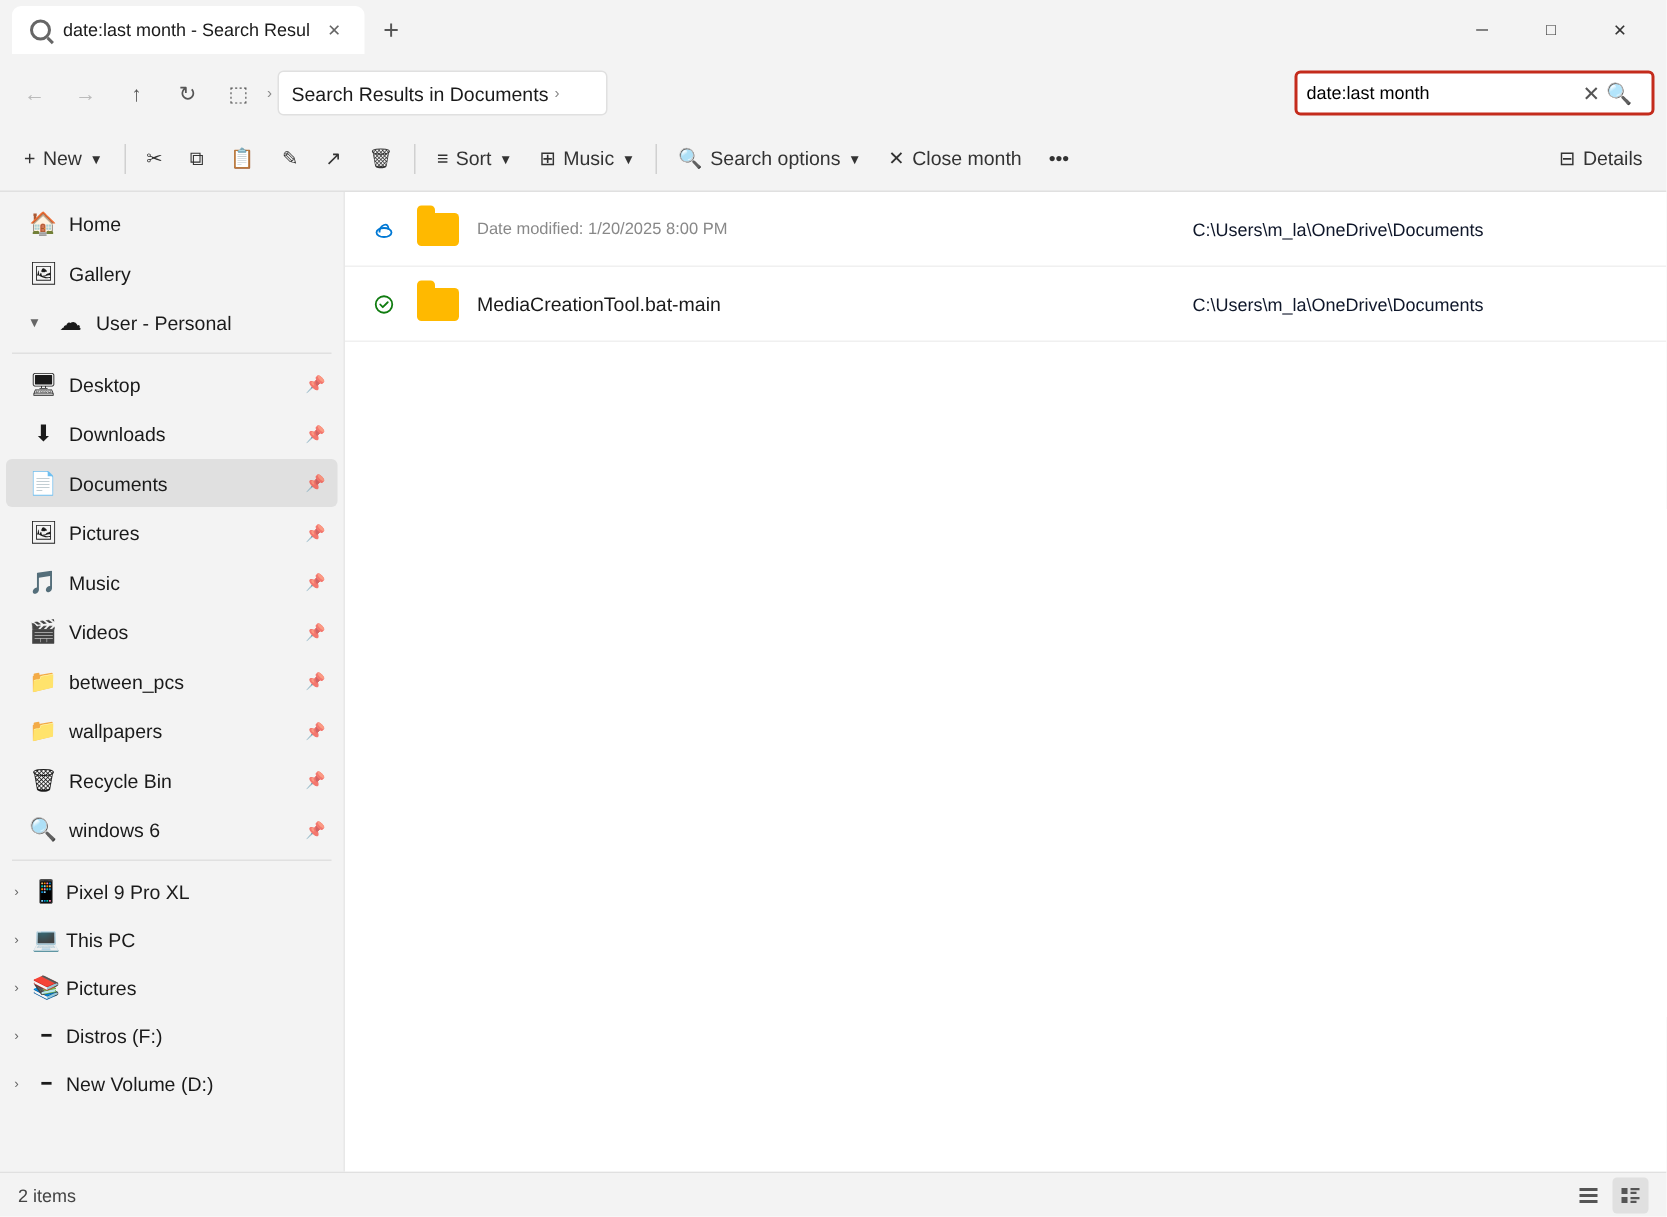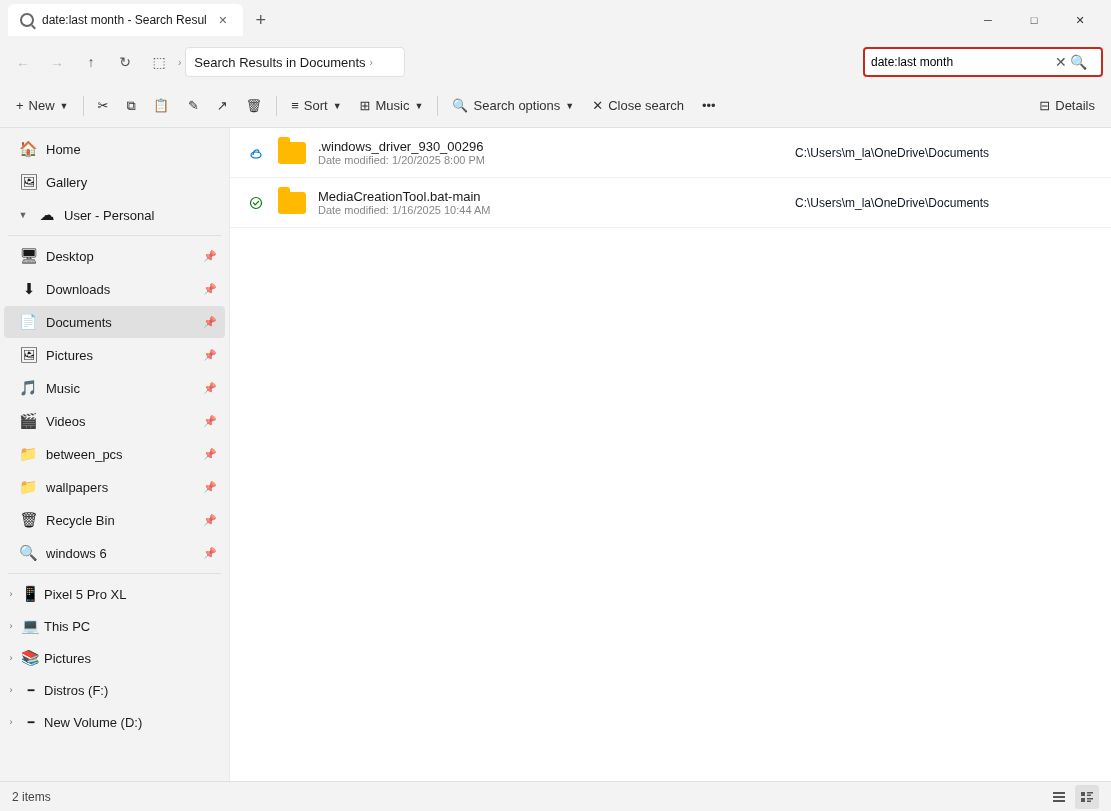--- a/index.html
+++ b/index.html
@@ -375,21 +375,21 @@
     <span style="font-size:9px;">▼</span>
   </div>
   <div class="toolbar-separator"></div>
   <div class="toolbar-btn">
     <span>🔍</span>
     <span>Search options</span>
     <span style="font-size:9px;">▼</span>
   </div>
   <div class="toolbar-btn">
     <span>✕</span>
-    <span>Close search</span>
+    <span>Close month</span>
   </div>
   <div class="toolbar-btn">
     <span>•••</span>
   </div>
   <div class="toolbar-spacer"></div>
   <div class="toolbar-btn">
     <span>⊟</span>
     <span>Details</span>
   </div>
 </div>
@@ -458,21 +458,21 @@
     </div>
     <div class="sidebar-item">
       <span class="sidebar-item-icon">🔍</span>
       <span class="sidebar-item-label">windows 6</span>
       <span class="sidebar-pin-icon">📌</span>
     </div>
     <div class="sidebar-divider"></div>
     <div class="sidebar-section-header">
       <span class="sidebar-expand">›</span>
       <span class="sidebar-item-icon">📱</span>
-      <span>Pixel 5 Pro XL</span>
+      <span>Pixel 9 Pro XL</span>
     </div>
     <div class="sidebar-section-header">
       <span class="sidebar-expand">›</span>
       <span class="sidebar-item-icon">💻</span>
       <span>This PC</span>
     </div>
     <div class="sidebar-section-header">
       <span class="sidebar-expand">›</span>
       <span class="sidebar-item-icon">📚</span>
       <span>Pictures</span>
@@ -495,45 +495,40 @@
       <div class="file-row-sync">
         <svg width="14" height="14" viewBox="0 0 14 14" fill="none">
             <ellipse cx="7" cy="9" rx="5" ry="3" stroke="#0078d4" stroke-width="1.2" fill="none"></ellipse>
             <path d="M4 9 Q4 5 7 4 Q10 3 10 7" stroke="#0078d4" stroke-width="1.2" fill="none"></path>
           </svg>
       </div>
       <div class="file-row-icon">
         <div class="folder-icon folder-yellow"></div>
       </div>
       <div class="file-row-info">
-        <div class="file-row-name">.windows_driver_930_00296</div>
         <div class="file-row-date">
           <span>Date modified:</span>
           <span>1/20/2025 8:00 PM</span>
         </div>
       </div>
       <div class="file-row-path">C:\Users\m_la\OneDrive\Documents</div>
     </div>
 
     <div class="file-row">
       <div class="file-row-sync">
         <svg width="14" height="14" viewBox="0 0 14 14" fill="none">
             <circle cx="7" cy="7" r="5.5" stroke="#107c10" stroke-width="1.2" fill="none"></circle>
             <path d="M4.5 7 L6.2 8.8 L9.5 5.5" stroke="#107c10" stroke-width="1.2" fill="none" stroke-linecap="round" stroke-linejoin="round"></path>
           </svg>
       </div>
       <div class="file-row-icon">
         <div class="folder-icon folder-yellow"></div>
       </div>
       <div class="file-row-info">
         <div class="file-row-name">MediaCreationTool.bat-main</div>
-        <div class="file-row-date">
-          <span>Date modified:</span>
-          <span>1/16/2025 10:44 AM</span>
-        </div>
       </div>
       <div class="file-row-path">C:\Users\m_la\OneDrive\Documents</div>
     </div>
   </div>
 </div>
 
 <div class="status-bar">
   <span>2 items</span>
   <div class="status-right">
     <div class="status-view-btn">

